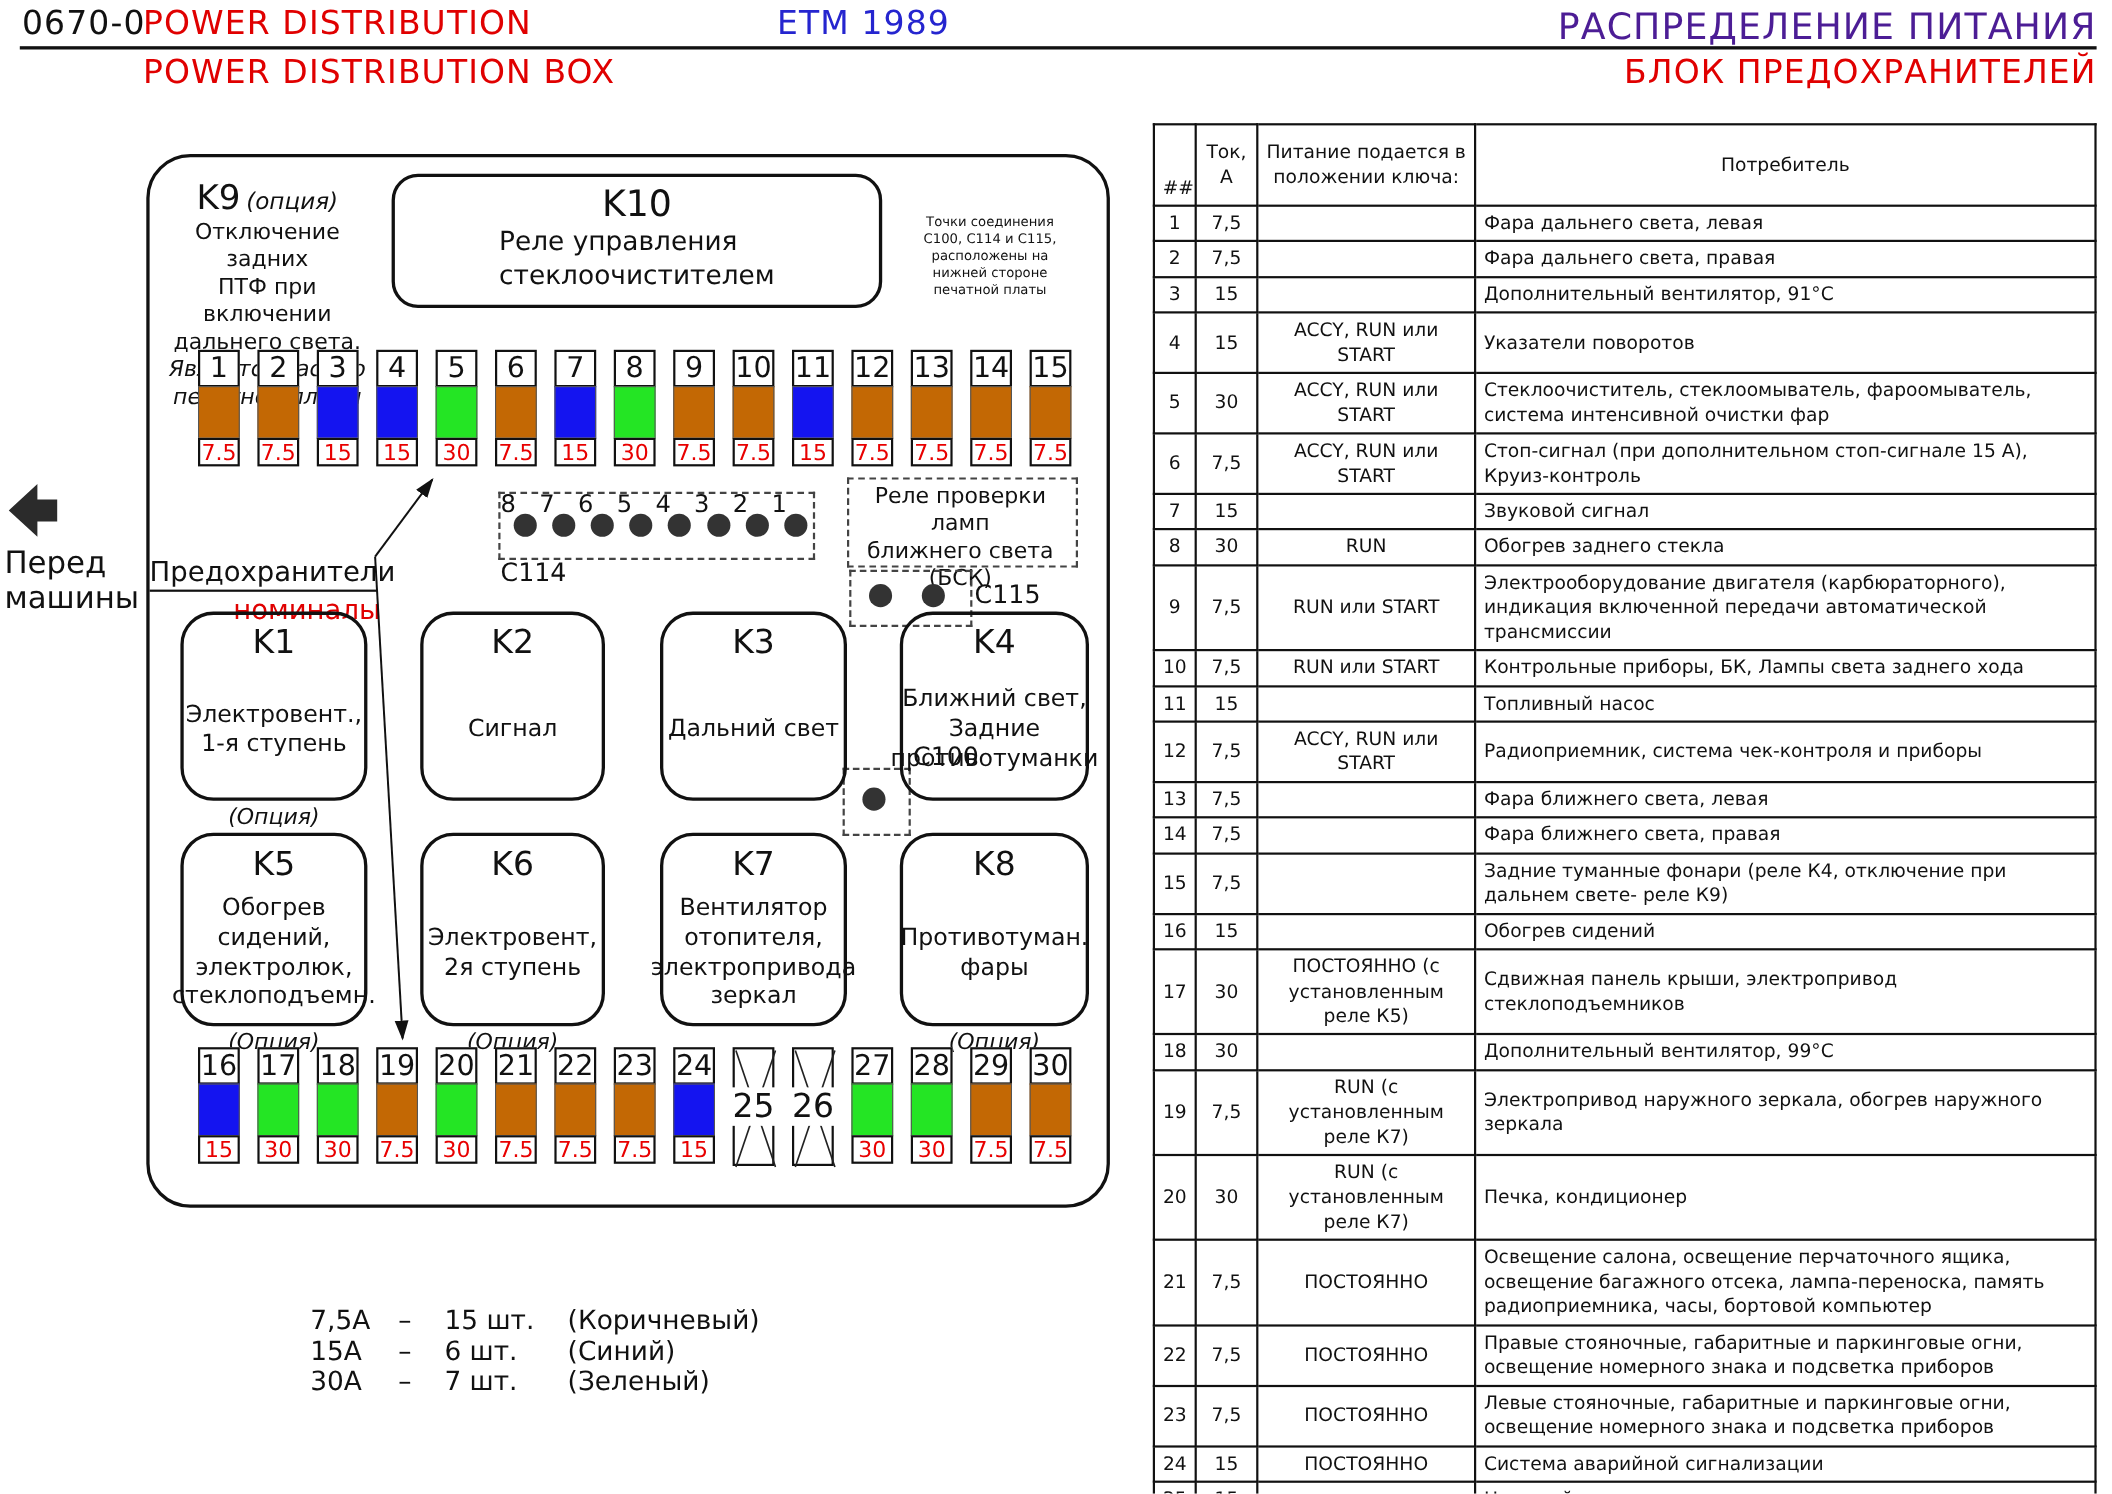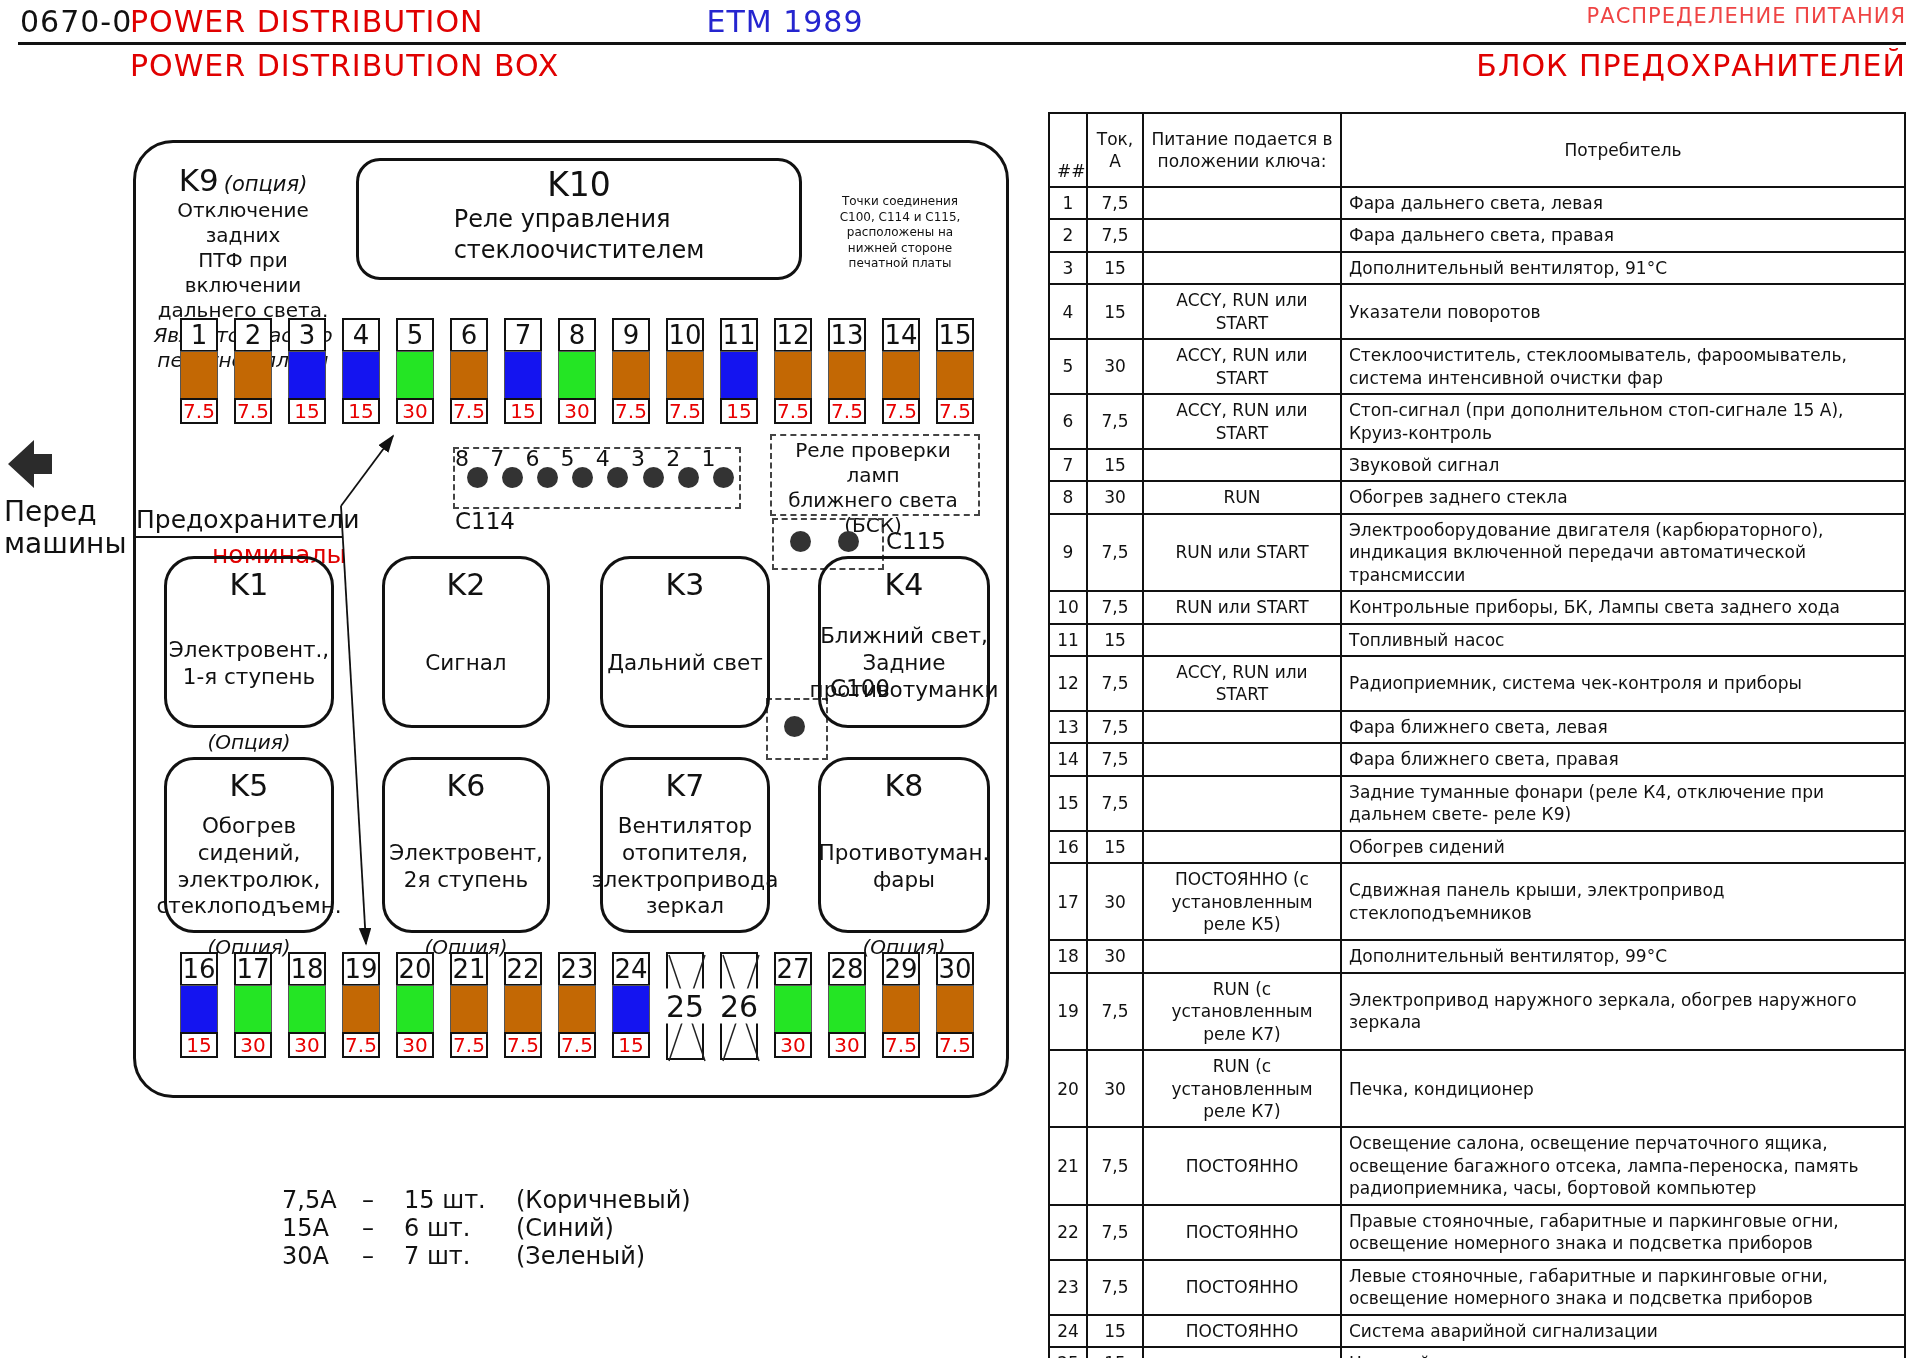--- a/index.html
+++ b/index.html
@@ -4,21 +4,21 @@
 <style>
   html,body{margin:0;padding:0;background:#fff;}
   .page{position:relative;width:1920px;height:1358px;background:#fff;overflow:hidden;
         font-family:"DejaVu Sans",sans-serif;color:#111;}
   .abs{position:absolute;}
   .pl{white-space:pre-line;}
   
   .hdr-num{left:20px;top:4px;font-size:30px;letter-spacing:1px;}
   .hdr-en{left:130px;top:4px;font-size:30px;color:#e00000;letter-spacing:1px;}
   .hdr-etm{left:600px;top:4px;width:370px;text-align:center;font-size:30px;color:#2525cf;letter-spacing:1px;}
-  .hdr-ru{right:14px;top:4px;font-size:21px;color:#ef4444;letter-spacing:1px;}
+  .hdr-ru{right:14px;top:4px;font-size:33px;color:#4c1d95;letter-spacing:1px;}
   .hdr-rule{left:18px;top:42px;width:1888px;height:0;border-top:3px solid #111;}
   .hdr-en2{left:130px;top:48px;font-size:30px;color:#e00000;letter-spacing:1px;}
   .hdr-ru2{right:14px;top:48px;font-size:30px;color:#e00000;letter-spacing:1px;}
   
   .main-box{left:133px;top:140px;width:870px;height:952px;border:3px solid #111;border-radius:40px;}
   .k9-block{left:138px;top:162px;width:210px;text-align:center;}
   .k9-title{font-size:31px;}
   .k9-opt{font-size:21px;font-style:italic;}
   .k9-body{font-size:20px;line-height:1.25;}
   .k9-note{font-size:20px;font-style:italic;line-height:1.25;}

